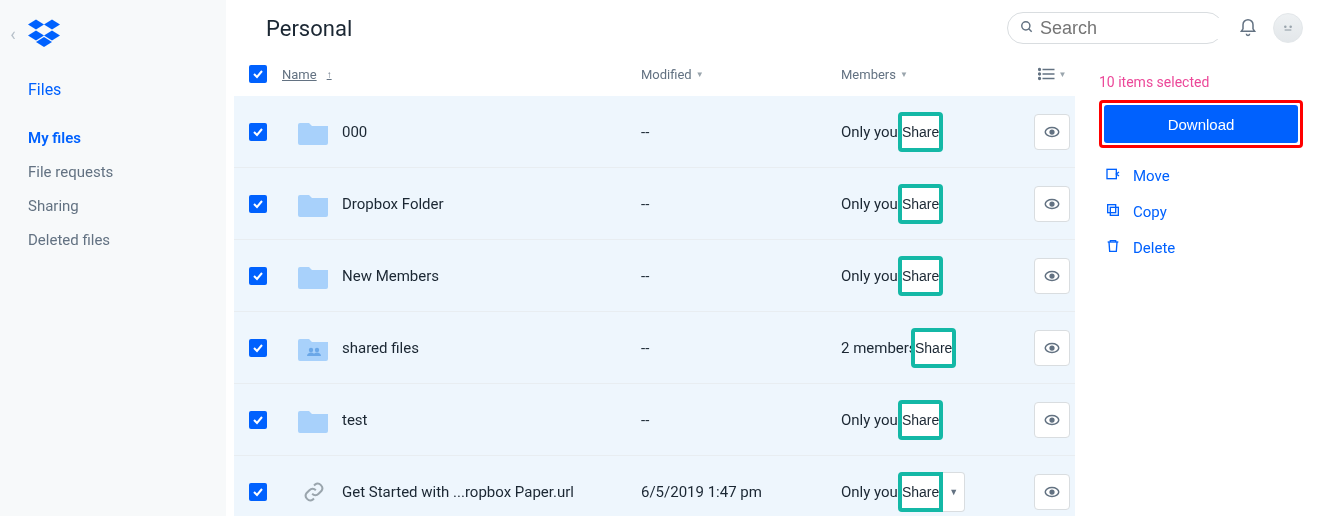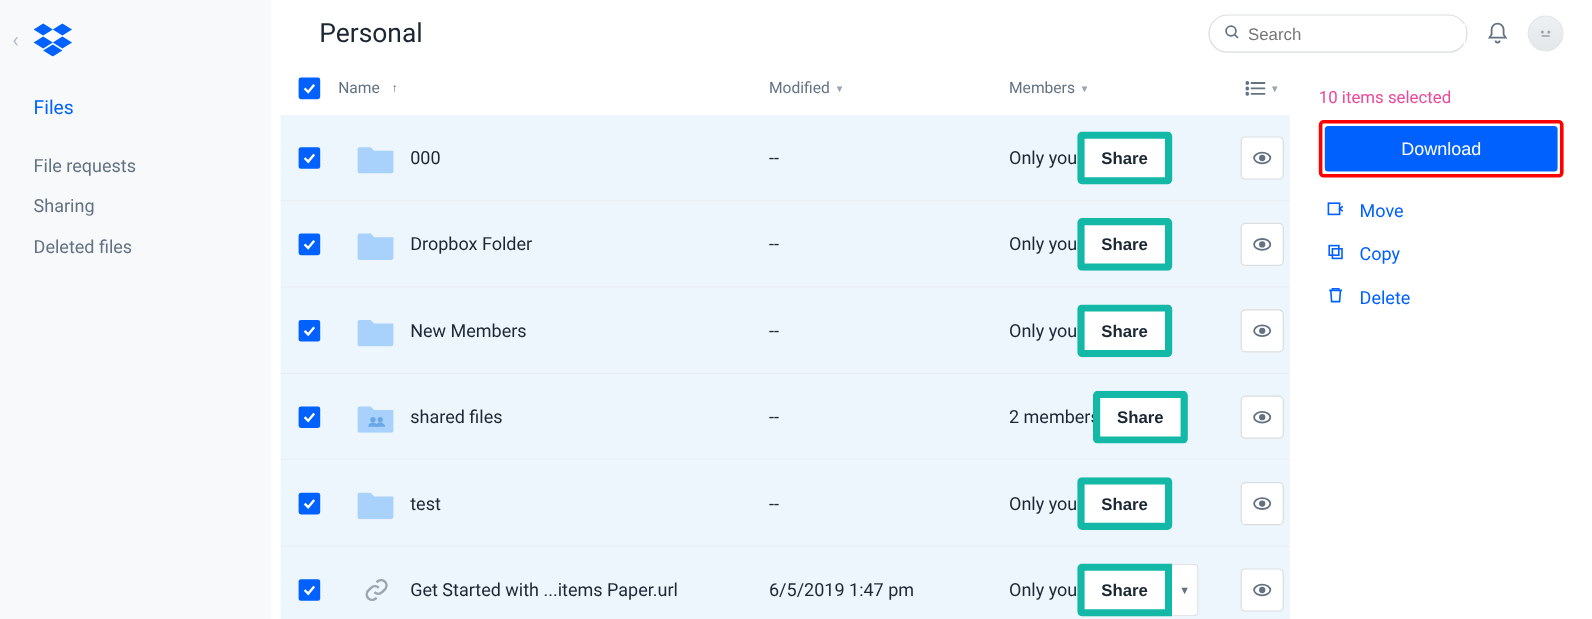--- a/index.html
+++ b/index.html
@@ -16,48 +16,48 @@
   .side-link.primary { color: #0061fe; font-weight: 400; }
   .side-sub { padding: 14px 0 0 28px; }
   .side-sub .side-link { font-size: 15px; padding: 8px 0; }
   .side-sub .side-link.active { color: #0061fe; font-weight: 600; }
   
   .main { flex: 1; display: flex; flex-direction: column; }
   .topbar { display: flex; align-items: center; padding: 12px 24px 8px 40px; gap: 14px; }
   .page-title { font-size: 22px; font-weight: 400; flex: 0 0 auto; color: #1b2733; }
   .top-spacer { flex: 1; }
   .search { display: flex; align-items: center; border: 1px solid #d9dde0; border-radius: 18px; padding: 4px 12px; width: 216px; height: 32px; background: #fff; }
-  .search input { border: none; outline: none; font-size: 14px; flex: 1; color: #a21caf; }
+  .search input { border: none; outline: none; font-size: 18px; flex: 1; color: #a21caf; }
   .bell { width: 22px; height: 22px; display: flex; align-items: center; justify-content: center; color: #637282; cursor: pointer; }
   .avatar { width: 30px; height: 30px; border-radius: 50%; background: linear-gradient(#eef1f3,#e3e7ea); display: flex; align-items: center; justify-content: center; color: #9aa5ad; font-size: 14px; cursor: pointer; border:1px solid #e3e7ea;}
   .content-row { display: flex; flex: 1; overflow: hidden; }
   .list-area { flex: 1; padding: 0 0 0 8px; overflow-y: auto; overflow-x: hidden; }
   
   .col-header { display: flex; align-items: center; height: 44px; font-size: 13px; color: #637282; padding: 0 0 0 0; }
   .col-check { width: 48px; display: flex; align-items: center; justify-content: center; }
   .chk { width: 18px; height: 18px; background: #0061fe; border-radius: 2px; display: flex; align-items: center; justify-content: center; cursor: pointer; color:#fff; }
   .chk svg { width: 12px; height: 12px; }
-  .col-name { flex: 1; display: flex; align-items: center; gap: 10px; }
+  .col-name { flex: 1; display: flex; align-items: center; gap: 10px; text-decoration: underline; }
   .col-mod { width: 200px; display: flex; align-items: center; gap: 4px; }
   .col-mem { width: 188px; display: flex; align-items: center; gap: 4px; }
   .col-view { width: 46px; display: flex; align-items: center; justify-content: center; color:#637282; cursor:pointer;}
   .sort-up { font-size: 10px; }
   .tri { font-size: 8px; color: #9aa5ad; }
   
   .rows { }
   .row { display: flex; align-items: center; height: 72px; background: #eef6fd; border-bottom: 1px solid #e8edf1; }
   .row .col-check { width: 48px; }
   .row .file-body { flex: 1; display: flex; align-items: center; padding-left: 12px; }
   .file-icon { width: 40px; height: 34px; display: flex; align-items: center; justify-content: center; }
   .folder-svg { width: 32px; height: 26px; }
   .file-name { margin-left: 8px; font-size: 15px; color: #1b2733; }
   .row .col-mod { width: 200px; font-size: 15px; color: #1b2733; }
   .row .col-mem { width: 188px; font-size: 15px; color: #1b2733; display:flex; align-items:center; gap:6px; overflow:hidden; white-space:nowrap;}
   .row .col-actions { width: 46px; display: flex; align-items: center; justify-content: center; }
-  .share-btn { background: #fff; border: 6px solid #14b8a6; border-radius: 4px; padding: 8px 14px; font-size: 14px; color: #1b2733; cursor: pointer; margin-left: -6px; font-weight: bold; }
+  .share-btn { background: #fff; border: 4px solid #14b8a6; border-radius: 4px; padding: 8px 0; font-size: 14px; color: #1b2733; cursor: pointer; margin-left: -6px; }
   .share-split { display:flex; }
   .share-split .share-btn { border-radius: 4px 0 0 4px; }
   .share-caret { background:#fff; border:1px solid #d9dde0; border-left:none; border-radius:0 4px 4px 0; width:22px; display:flex; align-items:center; justify-content:center; font-size:9px; color:#637282; cursor:pointer;}
   .eye-btn { width: 36px; height: 36px; background: #fff; border: 1px solid #d9dde0; border-radius: 4px; display: flex; align-items: center; justify-content: center; cursor: pointer; color:#637282;}
   
   .right-panel { width: 252px; padding: 22px 24px 0 24px; flex-shrink: 0; }
   .sel-count { font-size: 14px; color: #ec4899; margin-bottom: 10px; }
   .download-wrap { border: 3px solid #ff0000; border-radius: 4px; padding: 2px; margin-bottom: 10px; }
   .download-btn { width: 100%; background: #0061fe; color: #fff; border: none; border-radius: 3px; height: 38px; font-size: 15px; font-weight: 500; cursor: pointer; }
   .action-list { }
@@ -82,20 +82,21 @@
               <polygon points="48,22 64,32 48,42 32,32"></polygon>
               <polygon points="32,35 48,45 32,55 16,45"></polygon>
             </g>
           </svg>
       </span>
     </div>
     <div class="sidebar-section">
       <a class="side-link primary">Files</a>
     </div>
     <div class="side-sub">
+      <a class="side-link active">My files</a>
       <a class="side-link">File requests</a>
       <a class="side-link">Sharing</a>
       <a class="side-link">Deleted files</a>
     </div>
   </aside>
 
   <main class="main">
     <div class="topbar">
       <h1 class="page-title">Personal</h1>
       <div class="top-spacer"></div>
@@ -324,21 +325,21 @@
                   </svg>
                 </span>
               </div>
               <div class="file-body">
                 <span class="file-icon">
                   <svg width="22" height="22" viewBox="0 0 24 24" fill="none" stroke="#9aa5ad" stroke-width="2.2">
                     <path d="M10 14a5 5 0 0 0 7 0l3-3a5 5 0 0 0-7-7l-1 1"></path>
                     <path d="M14 10a5 5 0 0 0-7 0l-3 3a5 5 0 0 0 7 7l1-1"></path>
                   </svg>
                 </span>
-                <span class="file-name">Get Started with ...items Paper.url</span>
+                <span class="file-name">Get Started with ...ropbox Paper.url</span>
               </div>
               <div class="col-mod">6/5/2019 1:47 pm</div>
               <div class="col-mem">
                 <span class="mem-trunc">Only you</span>
                 <div class="share-split">
                   <button class="share-btn">Share</button>
                   <button class="share-caret">▼</button>
                 </div>
               </div>
               <div class="col-actions">

